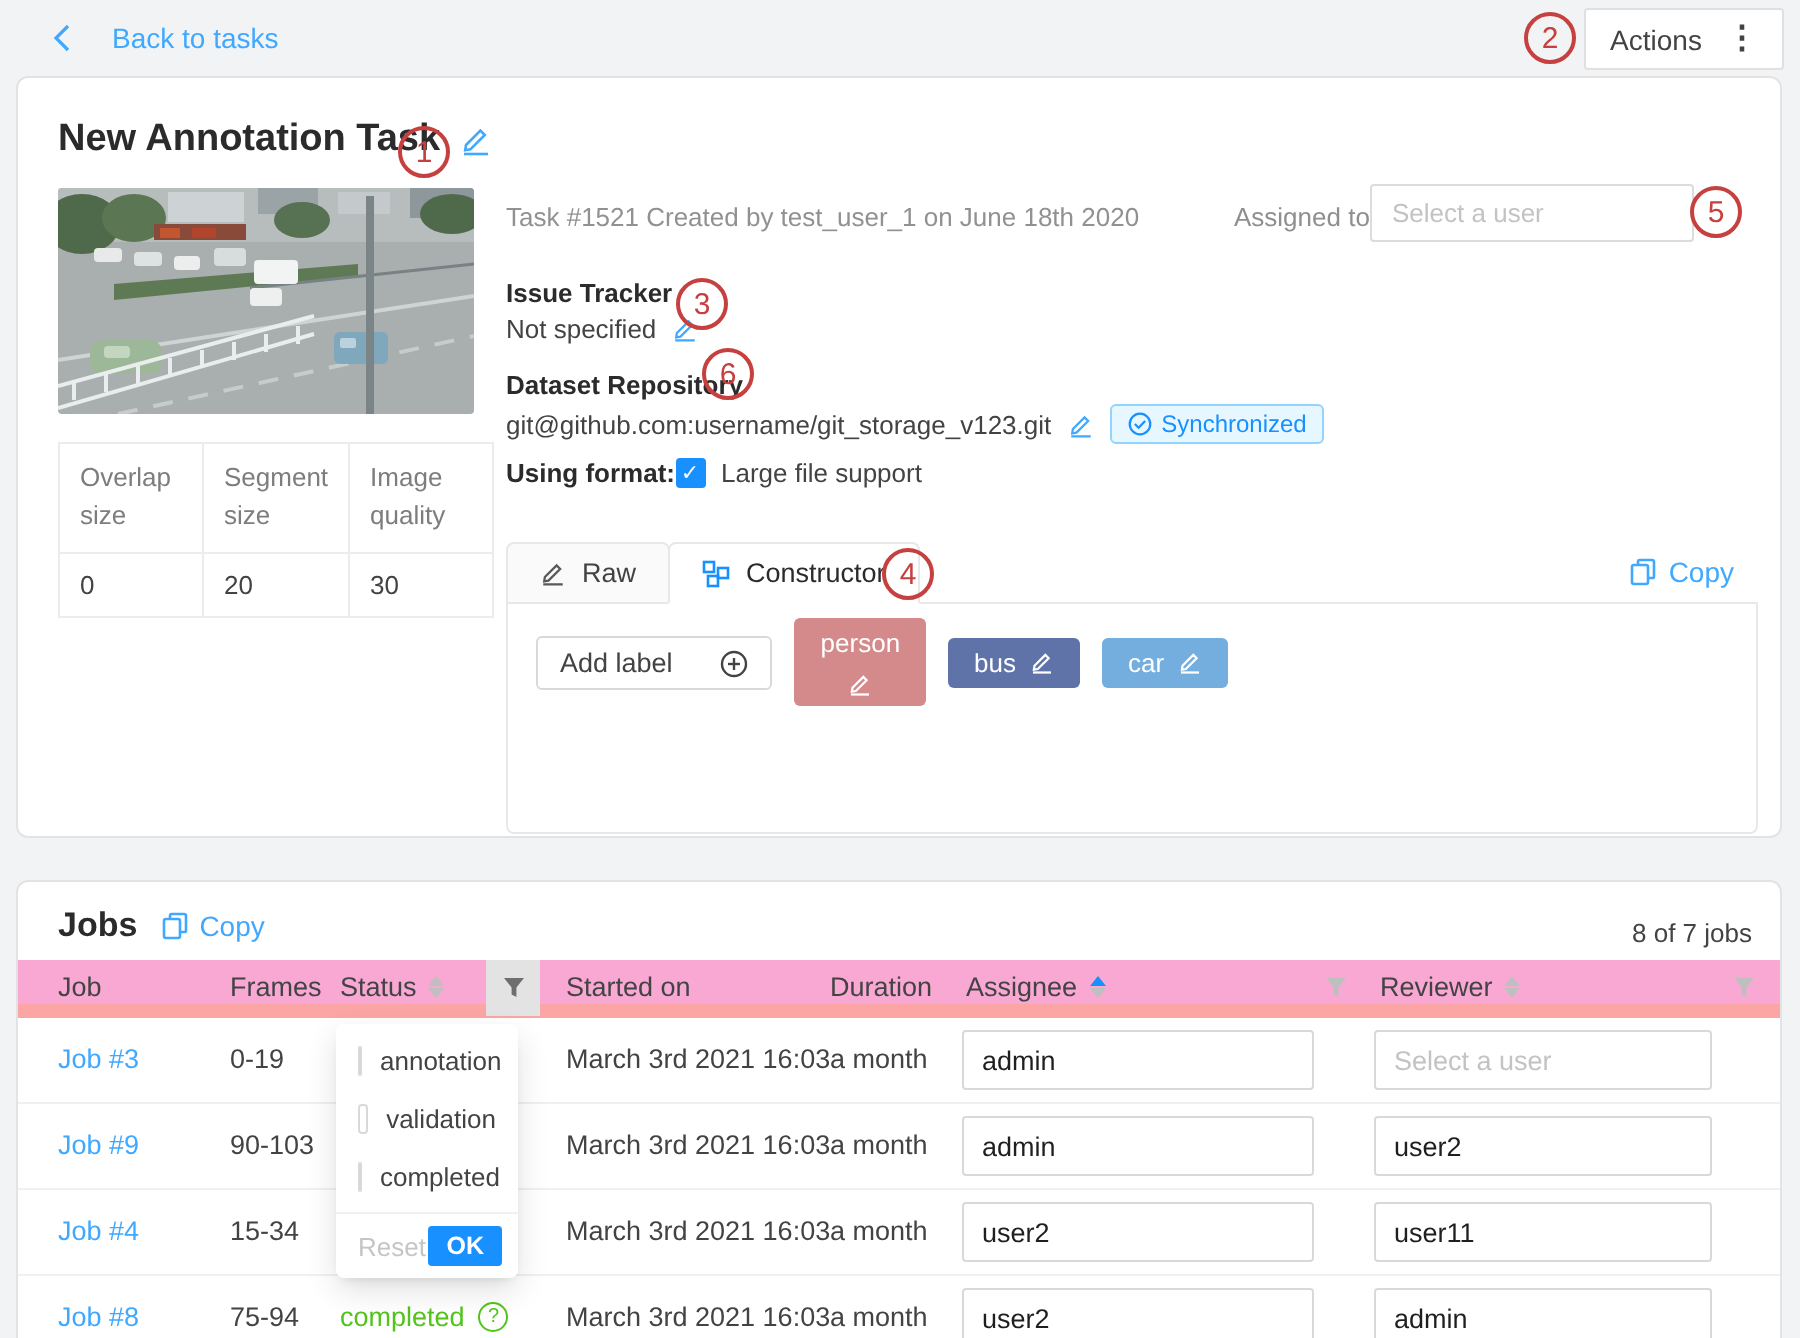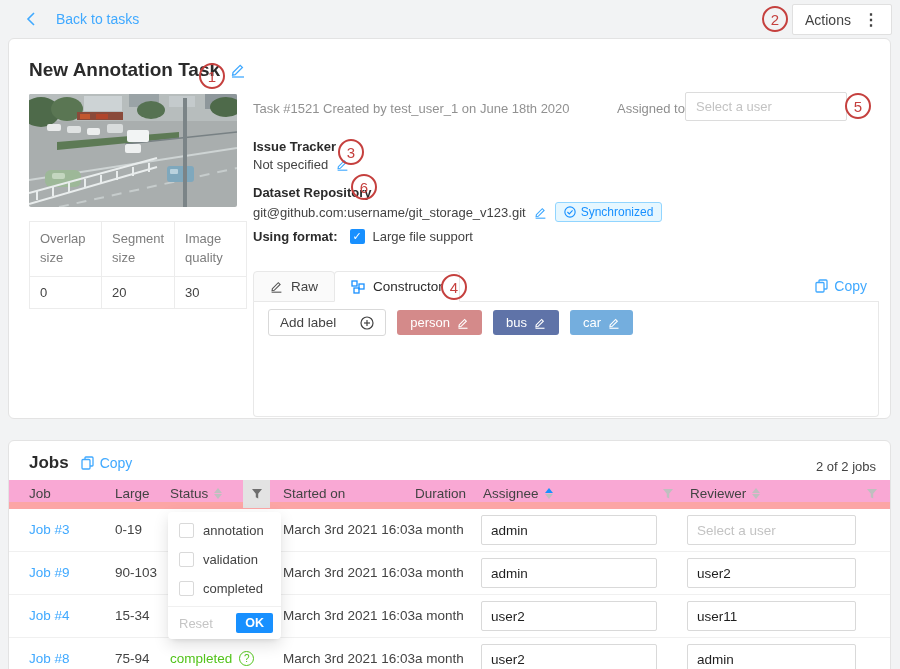--- a/index.html
+++ b/index.html
@@ -37,21 +37,21 @@
   .assigned-input { position:absolute; left:676px; top:53px; width:162px; height:29px; border:1px solid #dcdcdc;
     border-radius:2px; padding:0 10px; font-size:13px; font-family:inherit; color:#434343; }
   .assigned-input::placeholder { color:#c3c3c3; }
 
   .section-label { position:absolute; left:244px; font-weight:700; color:#2b2b2b; font-size:13px; }
   .section-value { position:absolute; left:244px; display:flex; align-items:center; gap:8px; font-size:13px; color:#434343; }
 
   .sync-badge { display:inline-flex; align-items:center; gap:5px; background:#e6f7ff; border:1px solid #91d5ff;
     color:#1890ff; font-size:12px; padding:2px 8px; border-radius:3px; }
 
-  .format-row { position:absolute; left:244px; top:190px; display:flex; align-items:center; gap:12px; }
+  .format-row { position:absolute; left:244px; top:190px; display:flex; align-items:center; gap:0; }
   .format-label { font-weight:700; color:#2b2b2b; }
   .format-select { width:125px; height:28px; border:1px solid #dcdcdc; border-radius:2px; background:#fff;
     display:flex; align-items:center; justify-content:space-between; padding:0 9px; color:#434343; cursor:pointer; }
   .checkbox-wrap { display:flex; align-items:center; gap:8px; cursor:pointer; }
   .cbx { width:15px; height:15px; border-radius:2px; display:flex; align-items:center; justify-content:center; }
   .cbx.checked { background:#1890ff; color:#fff; font-size:11px; }
   .cbx.empty { background:#fff; border:1px solid #d9d9d9; }
 
   
   .tabbar { position:absolute; left:244px; right:11px; top:232px; height:31px; border-bottom:1px solid #e8e8e8; }
@@ -89,21 +89,21 @@
   .status-completed { color:#52c41a; display:flex; align-items:center; gap:7px; }
   .qmark { width:15px; height:15px; border:1px solid #52c41a; border-radius:50%; color:#52c41a;
     font-size:10px; display:flex; align-items:center; justify-content:center; }
   .row-input { position:absolute; top:6px; height:30px; border:1px solid #d9d9d9; border-radius:2px;
     padding:0 9px; font-size:13.5px; font-family:inherit; color:#1f1f1f; }
   .row-input::placeholder { color:#c3c3c3; }
   .col-assignee { left:472px; width:176px; }
   .col-reviewer { left:678px; width:169px; }
 
   
-  .filter-dropdown { position:absolute; left:168px; top:512px; width:113px; background:#fff; border-radius:4px;
+  .filter-dropdown { position:absolute; left:168px; top:512px; width:91px; background:#fff; border-radius:4px;
     box-shadow:0 3px 6px -4px rgba(0,0,0,.18), 0 6px 16px rgba(0,0,0,.12); z-index:40; padding-top:4px; }
   .filter-item { display:flex; align-items:center; gap:9px; padding:7px 11px; font-size:13px; color:#434343; cursor:pointer; }
   .filter-footer { display:flex; align-items:center; justify-content:space-between; border-top:1px solid #f0f0f0;
     margin-top:3px; padding:6px 8px 6px 11px; }
   .reset-btn { color:#c5c5c5; font-size:13px; background:none; border:none; font-family:inherit;text-align:center; }
   .ok-btn { background:#1890ff; color:#fff; border:none; border-radius:2px; font-size:12.5px;
     padding:3px 9px; font-family:inherit; cursor:pointer;font-weight:bold; }
 
   
   .ann { position:absolute; width:26px; height:26px; border:2px solid #c5403e; border-radius:50%;
@@ -262,21 +262,21 @@
   <div class="constructor-panel">
     <div class="labels-row">
       <button class="add-label-btn">
         <span>Add label</span>
         <svg width="14" height="14" viewBox="0 0 14 14">
           <circle cx="7" cy="7" r="6" fill="none" stroke="#434343" stroke-width="1.2"></circle>
           <line x1="7" y1="4" x2="7" y2="10" stroke="#434343" stroke-width="1.2"></line>
           <line x1="4" y1="7" x2="10" y2="7" stroke="#434343" stroke-width="1.2"></line>
         </svg>
       </button>
-      <div class="chip" style="background-color: rgb(212, 138, 138);">
+      <div class="chip" style="background-color: rgb(212, 138, 138); flex-direction: column;">
         <span>person</span>
         <svg width="12" height="12" viewBox="0 0 16 16">
           <path d="M3 10.5 L10.2 3.3 L12.4 5.5 L5.2 12.7 L2.6 13.1 Z" fill="none" stroke="#ffffff" stroke-width="1.5"></path>
           <line x1="2" y1="15" x2="14" y2="15" stroke="#ffffff" stroke-width="1.5"></line>
         </svg>
       </div>
       <div class="chip" style="background-color: rgb(95, 115, 168);">
         <span>bus</span>
         <svg width="12" height="12" viewBox="0 0 16 16">
           <path d="M3 10.5 L10.2 3.3 L12.4 5.5 L5.2 12.7 L2.6 13.1 Z" fill="none" stroke="#ffffff" stroke-width="1.5"></path>
@@ -298,28 +298,28 @@
   <div class="jobs-head">
     <span class="jobs-title">Jobs</span>
     <span class="copy-link" style="position:static">
       <svg width="13" height="14" viewBox="0 0 13 14">
         <rect x="1" y="3.5" width="8" height="9.5" rx="1" fill="none" stroke="#40a9ff" stroke-width="1.3"></rect>
         <path d="M4 3.5 V1.8 Q4 1 4.8 1 H11 Q12 1 12 2 V9.2 Q12 10 11.2 10 H9" fill="none" stroke="#40a9ff" stroke-width="1.3"></path>
       </svg>
       <span>Copy</span>
     </span>
   </div>
-  <span class="jobs-count">2 of 2 jobs</span>
+  <span class="jobs-count">8 of 7 jobs</span>
 
   <div class="jtable-header">
     <span class="hcell" style="left:20px">
         <span>Job</span>
       </span>
     <span class="hcell" style="left:106px">
-        <span>Large</span>
+        <span>Frames</span>
       </span>
     <span class="hcell" style="left:161px">
       <span>Status</span>
       <span class="sorter">
           <span class="caret-up"></span>
           <span class="caret-down"></span>
         </span>
     </span>
     <span class="funnel-cell open" style="left:234px">
       <svg width="12" height="12" viewBox="0 0 12 12">

